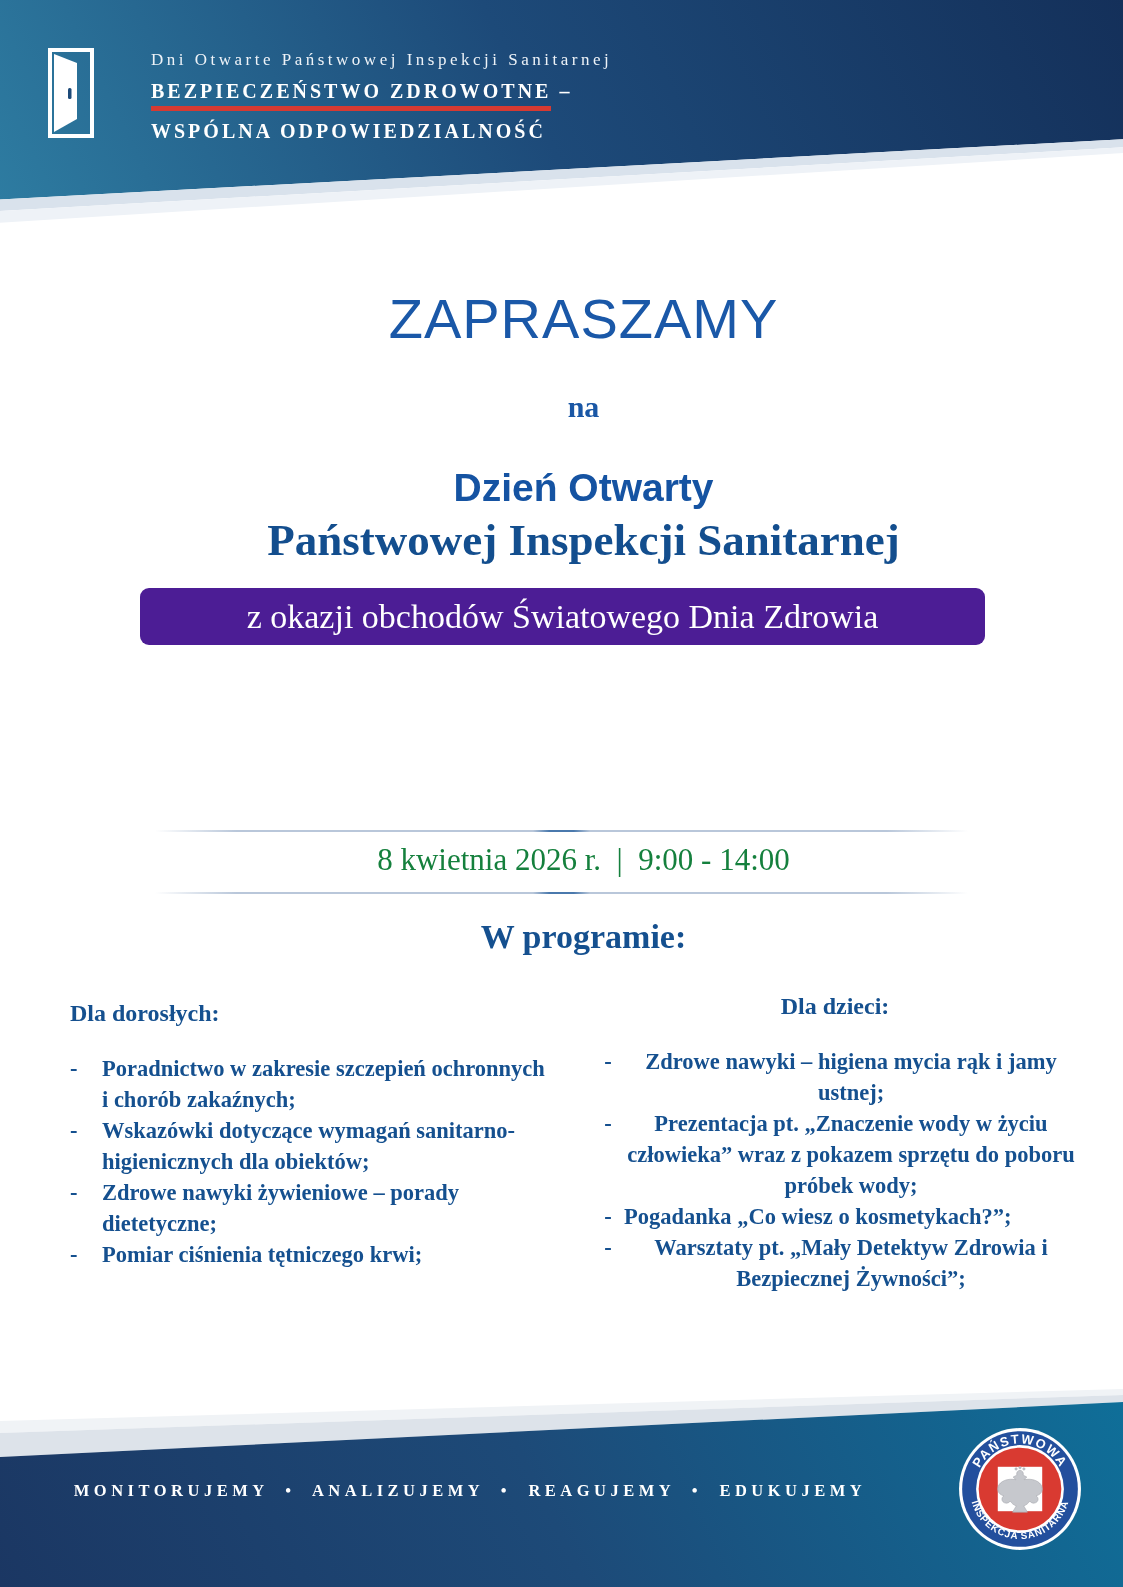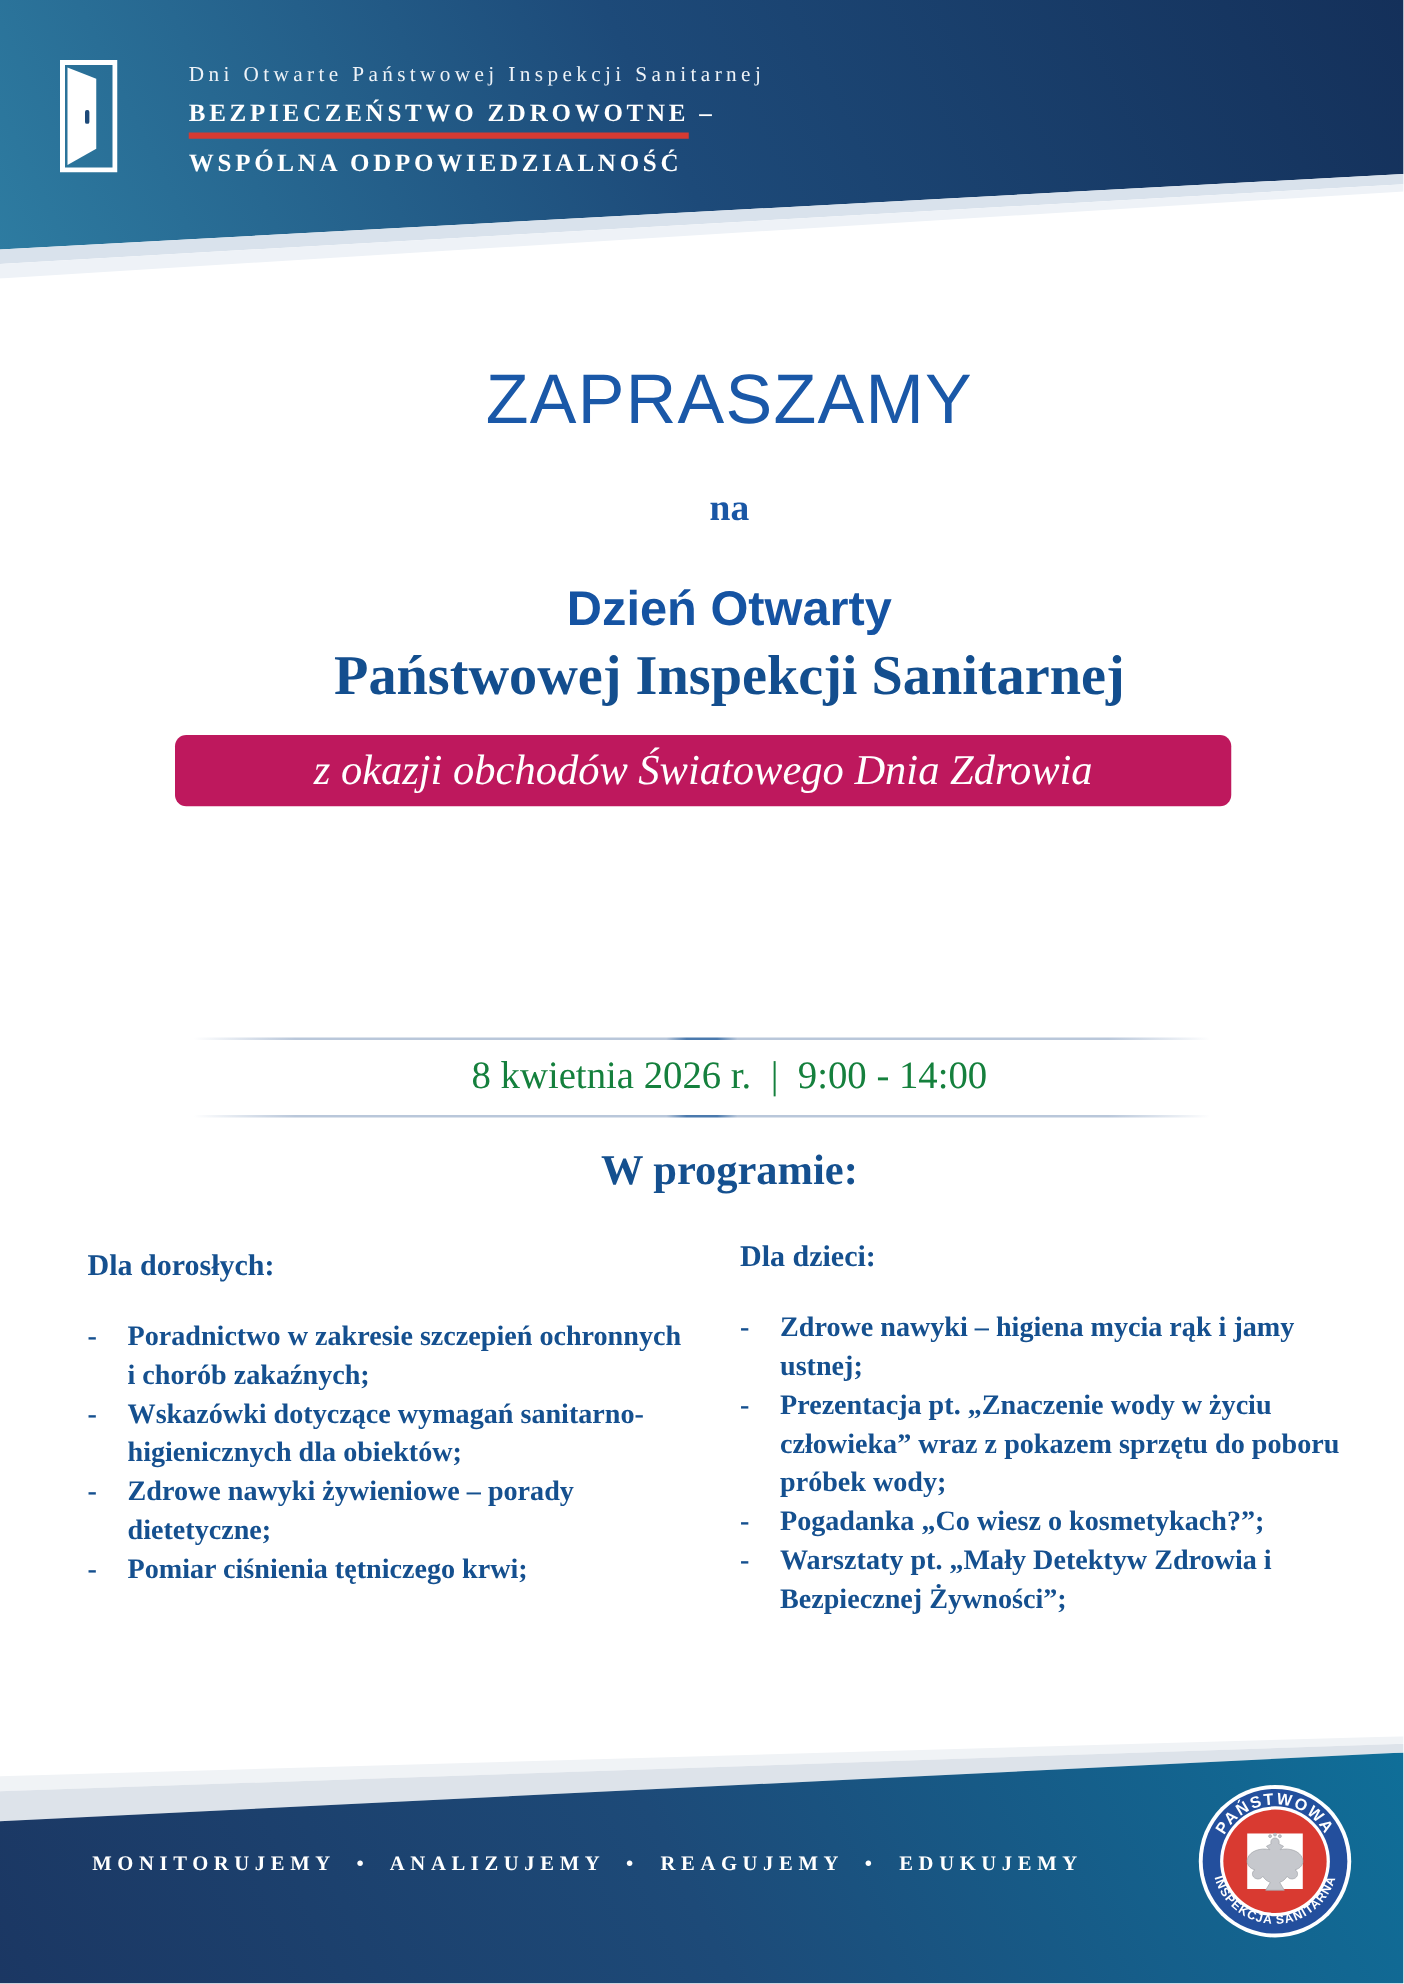--- a/index.html
+++ b/index.html
@@ -40,40 +40,40 @@
   }
   .na{top:390px;font-size:30px;font-weight:bold;color:#1a57a5;}
   .event-line1{
     top:466px;
     font-family:"Liberation Sans","DejaVu Sans",sans-serif;
     font-size:39px;font-weight:bold;color:#1553a2;text-align:center;
   }
   .event-line2{top:514px;font-size:45px;font-weight:bold;color:#134e8e;}
   .banner-red{
     position:absolute;top:588px;left:140px;width:845px;height:57px;
-    background:#be185d;border-radius:9px;
+    background:#4c1d95;border-radius:9px;
     display:flex;align-items:center;justify-content:center;
-    color:#ffffff;font-size:34px;font-style:italic;
+    color:#ffffff;font-size:34px;
   }
   .venue{top:672px;font-size:30px;font-weight:bold;color:#16508f;line-height:39px;}
   .rule{
     position:absolute;left:155px;width:813px;height:2px;
     background:linear-gradient(to right,
       rgba(160,178,205,0) 0%, #b9c7da 10%, #b9c7da 46.5%,
       #4a79ad 48.5%, #4a79ad 51.5%,
       #b9c7da 53.5%, #b9c7da 90%, rgba(160,178,205,0) 100%);
   }
   .rule-top{top:830px;}
   .rule-bottom{top:892px;}
   .datetime{top:842px;font-size:31px;font-weight:normal;color:#15803d;white-space:pre;}
   .program-heading{top:918px;font-size:34px;font-weight:bold;color:#15508f;}
   
   .column{position:absolute;color:#15508f;}
   .col-adults{top:1000px;left:70px;width:486px;font-family:Liberation Serif, serif;}
-  .col-children{top:993px;left:592px;width:486px;}
+  .col-children{top:993px;left:592px;width:486px;text-align:center;}
   .col-heading{font-size:24px;font-weight:bold;margin:0 0 26px 0;}
   .program-list{list-style:none;margin:0;padding:0;}
   .program-list li{
     display:flex;font-size:22.5px;font-weight:bold;line-height:31px;
   }
   .program-list .dash{width:32px;flex:none;}
   
   .footer-band{position:absolute;left:0;top:1387px;width:1123px;height:200px;}
   .footer-band .layer{position:absolute;inset:0;}
   .fb-pale{background:#f0f3f6;clip-path:polygon(0 17%,100% 1%,100% 4%,0 23%);}

